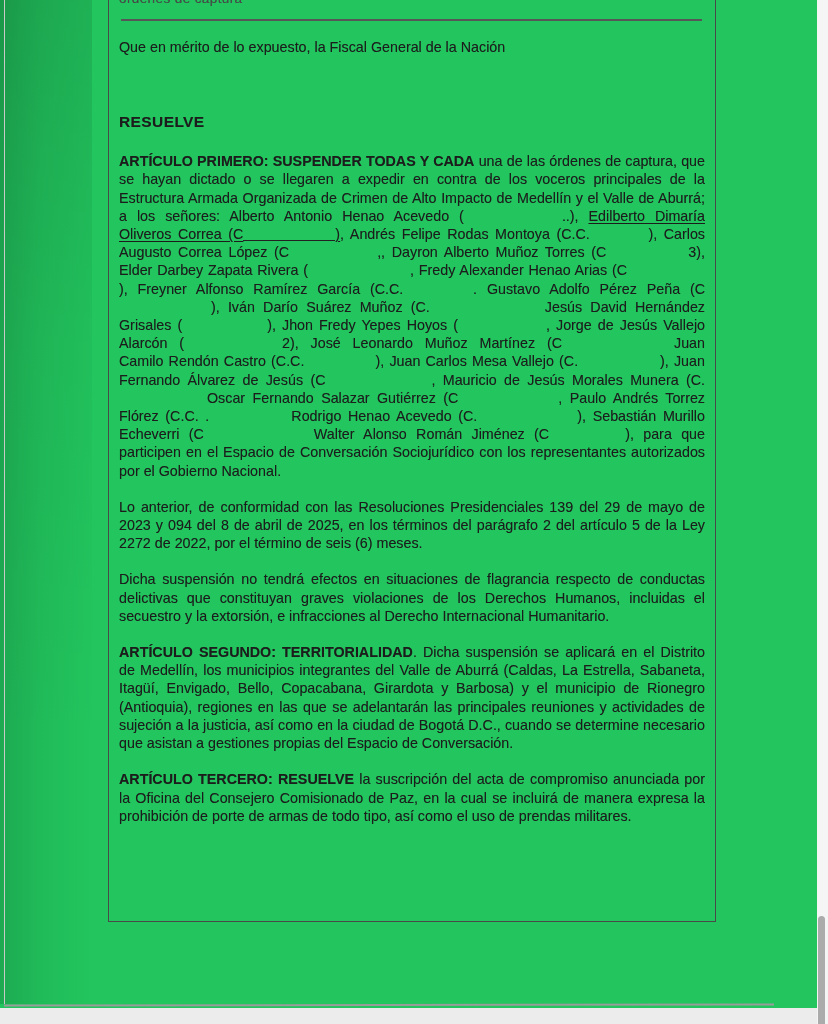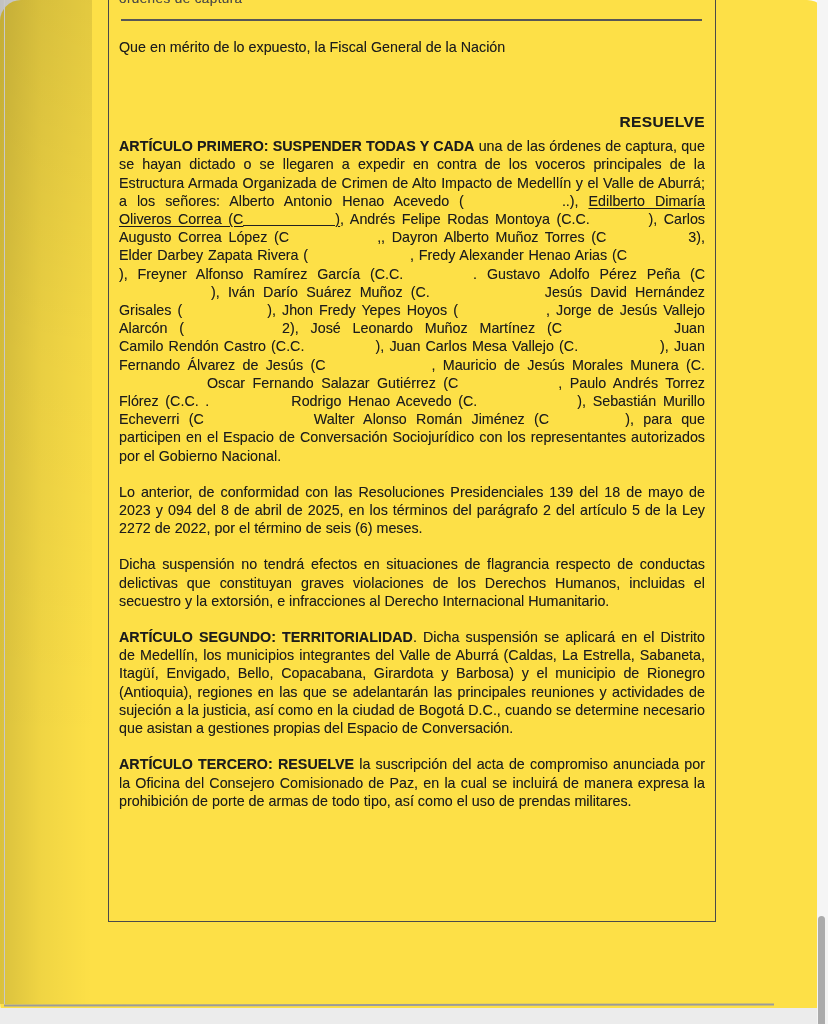--- a/index.html
+++ b/index.html
@@ -1,21 +1,21 @@
 <!DOCTYPE html>
 <html><head>
 <meta charset="utf-8">
 <style>
   html,body{margin:0;padding:0;}
   body{
     width:828px;height:1024px;position:relative;overflow:hidden;
     background:#fafafa;
     font-family:"Liberation Sans","DejaVu Sans",sans-serif;
   }
-  .page{position:absolute;inset:0;background:#fde047;border-radius:21px;}
+  .page{position:absolute;inset:0;background:#22c55e;}
   
   .left-shade{
     position:absolute;left:0;top:0;width:92px;height:1004px;
     background:
       linear-gradient(to bottom, rgba(0,0,0,.10), rgba(0,0,0,.03) 35%, rgba(0,0,0,0) 75%),
       linear-gradient(to right, rgba(0,0,0,.14), rgba(0,0,0,.05) 45%, rgba(0,0,0,0) 100%);
   }
   .left-edge-line{position:absolute;left:4px;top:0;width:1px;height:1004px;background:#c9c9c9;}
   .bottom-strip{position:absolute;left:0;top:1008px;width:828px;height:16px;background:#ececec;}
   .bottom-edge-line{position:absolute;left:4px;top:1004px;width:770px;height:2px;background:#9b9b9b;transform:rotate(-0.08deg);}
@@ -26,22 +26,22 @@
   .frame{
     position:absolute;left:108px;top:-14px;width:608px;height:936px;
     border:1.5px solid #4a4a4a;box-sizing:border-box;
     padding:0 10px;background:transparent;
   }
   .doc-text{color:#1c1c1c;text-shadow:0 0 .6px rgba(30,30,30,.38);}
   .partial{height:20px;overflow:visible;}
   .partial span{display:block;margin-top:4px;color:#4a4a4a;font-size:13.5px;letter-spacing:.4px;}
   .rule{height:2px;background:#575757;margin:8px 3px 0 2px;}
   .intro{margin:17px 0 0 0;font-size:14.3px;line-height:18.2px;}
-  .heading{margin:57px 0 0 0;text-align:right;font-weight:bold;font-size:15.5px;letter-spacing:.4px;}
-  .paras{margin-top:6px;}
+  .heading{margin:57px 0 0 0;text-align:left;font-weight:bold;font-size:15.5px;letter-spacing:.4px;}
+  .paras{margin-top:21px;}
   .para{margin:18px 0 0 0;text-align:justify;font-size:14.3px;line-height:18.2px;}
   .para:first-child{margin-top:0;}
   .b{font-weight:bold;}
   .u{text-decoration:underline;text-underline-offset:2px;}
   .gap{display:inline-block;height:2px;}
   .gap.ug{height:13px;vertical-align:-2px;border-bottom:1.2px solid #222;}
 </style>
 </head>
 <body>
 
@@ -51,21 +51,21 @@
 
   <div class="frame doc-text">
     <div class="partial">
       <span>órdenes de captura</span>
     </div>
     <div class="rule"></div>
     <div class="intro">Que en mérito de lo expuesto, la Fiscal General de la Nación</div>
     <div class="heading">RESUELVE</div>
     <div class="paras">
         <p class="para"><span class="b">ARTÍCULO PRIMERO: SUSPENDER TODAS Y CADA</span><span class=""> una de las órdenes de captura, que se hayan dictado o se llegaren a expedir en contra de los voceros principales de la Estructura Armada Organizada de Crimen de Alto Impacto de Medellín y el Valle de Aburrá; a los señores: Alberto Antonio Henao Acevedo (</span><span class="gap" style="width: 98px;"></span><span class="">..), </span><span class="u">Edilberto Dimaría Oliveros Correa (C</span><span class="gap ug" style="width: 92px;"></span><span class="u">)</span><span class="">, Andrés Felipe Rodas Montoya (C.C. </span><span class="gap" style="width: 52px;"></span><span class="">), Carlos Augusto Correa López (C</span><span class="gap" style="width: 88px;"></span><span class="">,, Dayron Alberto Muñoz Torres (C</span><span class="gap" style="width: 82px;"></span><span class="">3), Elder Darbey Zapata Rivera (</span><span class="gap" style="width: 102px;"></span><span class="">, Fredy Alexander Henao Arias (C</span><span class="gap" style="width: 78px;"></span><span class="">), Freyner Alfonso Ramírez García (C.C. </span><span class="gap" style="width: 60px;"></span><span class="">. Gustavo Adolfo Pérez Peña (C</span><span class="gap" style="width: 92px;"></span><span class="">), Iván Darío Suárez Muñoz (C.</span><span class="gap" style="width: 115px;"></span><span class="">Jesús David Hernández Grisales (</span><span class="gap" style="width: 85px;"></span><span class="">), Jhon Fredy Yepes Hoyos (</span><span class="gap" style="width: 88px;"></span><span class="">, Jorge de Jesús Vallejo Alarcón (</span><span class="gap" style="width: 98px;"></span><span class="">2), José Leonardo Muñoz Martínez (C</span><span class="gap" style="width: 112px;"></span><span class="">Juan Camilo Rendón Castro (C.C. </span><span class="gap" style="width: 66px;"></span><span class="">), Juan Carlos Mesa Vallejo (C.</span><span class="gap" style="width: 82px;"></span><span class="">), Juan Fernando Álvarez de Jesús (C</span><span class="gap" style="width: 106px;"></span><span class="">, Mauricio de Jesús Morales Munera (C.</span><span class="gap" style="width: 88px;"></span><span class="">Oscar Fernando Salazar Gutiérrez (C</span><span class="gap" style="width: 100px;"></span><span class="">, Paulo Andrés Torrez Flórez (C.C. .</span><span class="gap" style="width: 82px;"></span><span class="">Rodrigo Henao Acevedo (C.</span><span class="gap" style="width: 100px;"></span><span class="">), Sebastián Murillo Echeverri (C</span><span class="gap" style="width: 110px;"></span><span class="">Walter Alonso Román Jiménez (C</span><span class="gap" style="width: 76px;"></span><span class="">), para que participen en el Espacio de Conversación Sociojurídico con los representantes autorizados por el Gobierno Nacional.</span></p>
-        <p class="para"><span class="">Lo anterior, de conformidad con las Resoluciones Presidenciales 139 del 18 de mayo de 2023 y 094 del 8 de abril de 2025, en los términos del parágrafo 2 del artículo 5 de la Ley 2272 de 2022, por el término de seis (6) meses.</span></p>
+        <p class="para"><span class="">Lo anterior, de conformidad con las Resoluciones Presidenciales 139 del 29 de mayo de 2023 y 094 del 8 de abril de 2025, en los términos del parágrafo 2 del artículo 5 de la Ley 2272 de 2022, por el término de seis (6) meses.</span></p>
         <p class="para"><span class="">Dicha suspensión no tendrá efectos en situaciones de flagrancia respecto de conductas delictivas que constituyan graves violaciones de los Derechos Humanos, incluidas el secuestro y la extorsión, e infracciones al Derecho Internacional Humanitario.</span></p>
         <p class="para"><span class="b">ARTÍCULO SEGUNDO: TERRITORIALIDAD</span><span class="">. Dicha suspensión se aplicará en el Distrito de Medellín, los municipios integrantes del Valle de Aburrá (Caldas, La Estrella, Sabaneta, Itagüí, Envigado, Bello, Copacabana, Girardota y Barbosa) y el municipio de Rionegro (Antioquia), regiones en las que se adelantarán las principales reuniones y actividades de sujeción a la justicia, así como en la ciudad de Bogotá D.C., cuando se determine necesario que asistan a gestiones propias del Espacio de Conversación.</span></p>
         <p class="para"><span class="b">ARTÍCULO TERCERO: RESUELVE</span><span class=""> la suscripción del acta de compromiso anunciada por la Oficina del Consejero Comisionado de Paz, en la cual se incluirá de manera expresa la prohibición de porte de armas de todo tipo, así como el uso de prendas militares.</span></p>
       </div>
   </div>
 
   <div class="bottom-edge-line"></div>
   <div class="bottom-strip"></div>
 </div>
 

